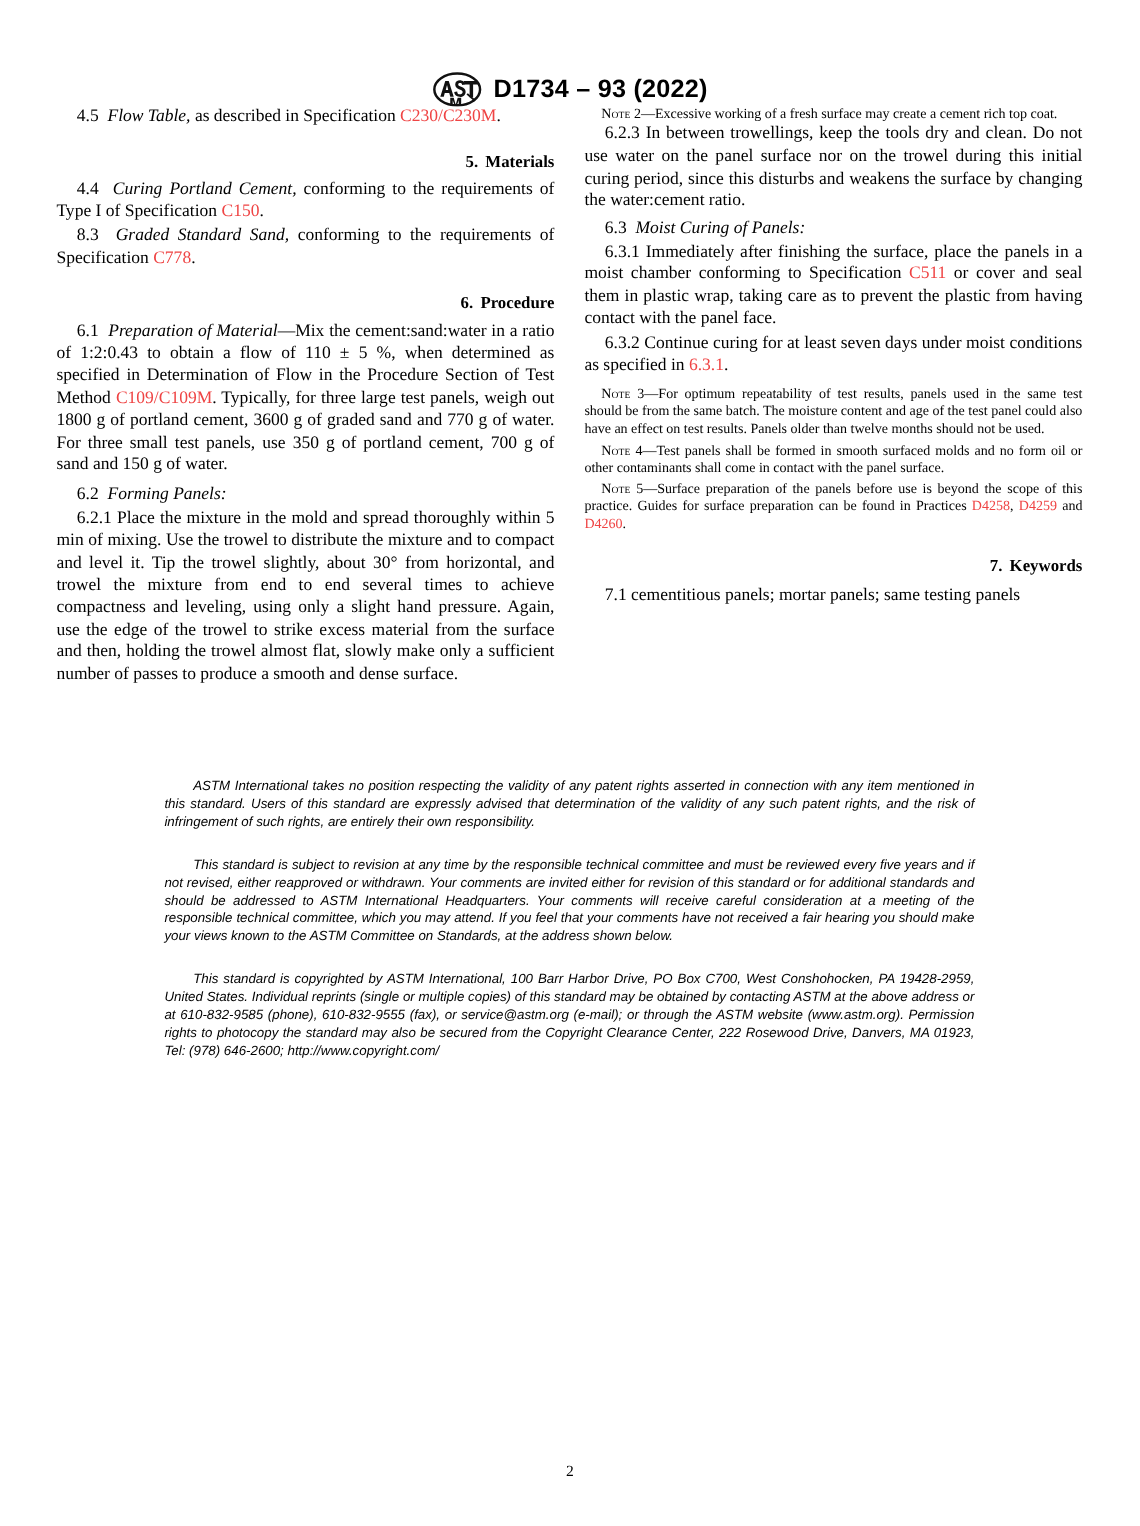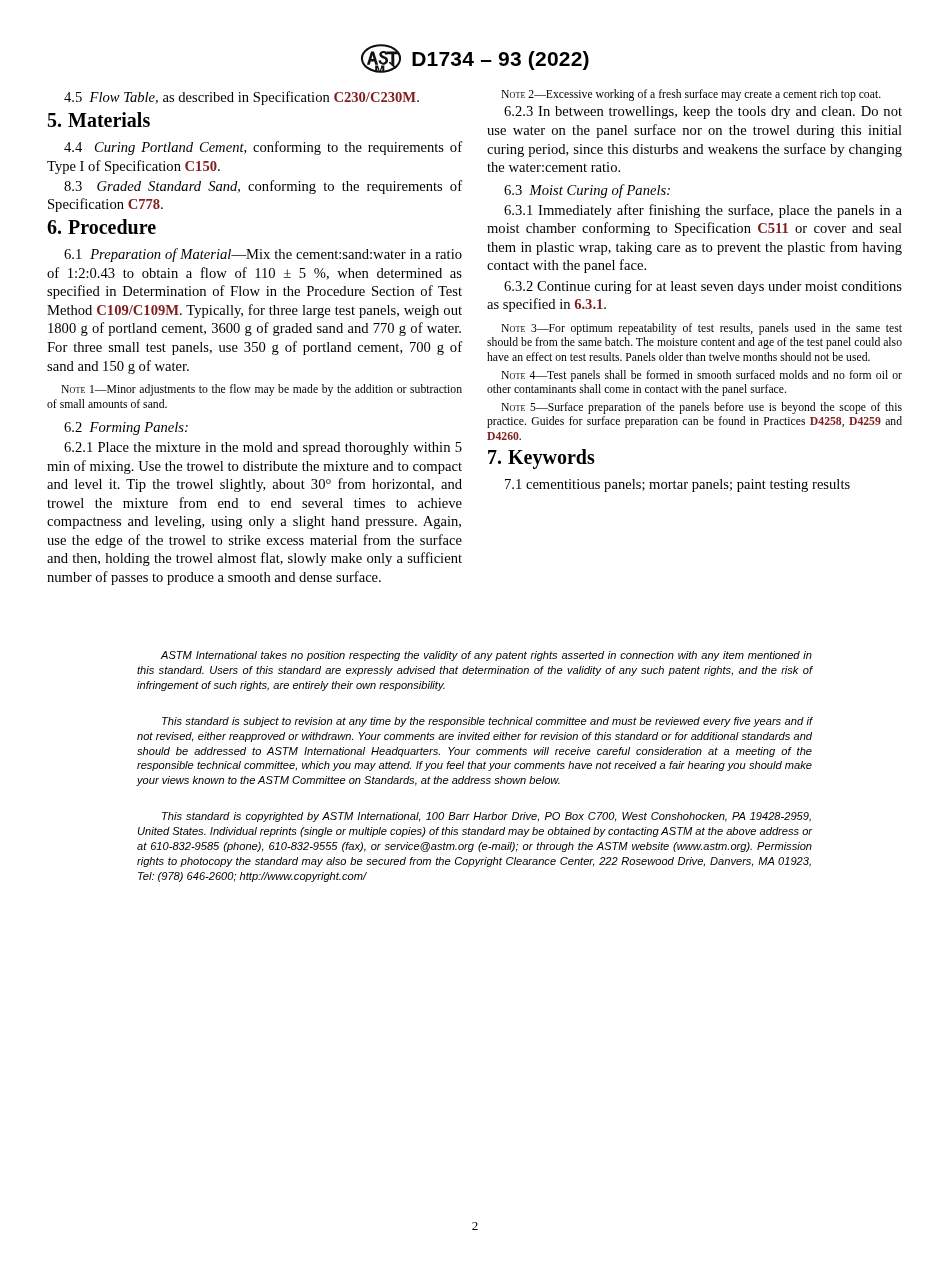--- a/index.html
+++ b/index.html
@@ -12,21 +12,21 @@
     height: 1272px;
     position: relative;
     font-family: "Liberation Serif", "DejaVu Serif", serif;
     color: #000000;
     overflow: hidden;
   }
 
   
   .header {
     position: absolute;
-    top: 44px;
+    top: 60px;
     left: 0;
     width: 950px;
     display: flex;
     align-items: center;
     justify-content: center;
     gap: 9px;
   }
   .astm-logo {
     width: 42px;
     height: 29px;
@@ -66,47 +66,46 @@
     text-justify: inter-word;
     text-indent: 17px;
     margin-bottom: 1.5px;
     hyphens: none;
   }
   .para:last-child {
     margin-bottom: 0;
   }
 
   .sec-head {
-    font-size: 20px;
+    font-size: 14px;
     font-weight: bold;
     line-height: 1.272;
-    margin-top: 1px;
+    margin-top: 20px;
     margin-bottom: 4.5px;
     text-indent: 0;
-    text-align: left;
+    text-align: right;
   }
   .sec-head .num {
     margin-right: 6px;
   }
 
   .subhead {
     font-size: 14.6px;
     line-height: 1.272;
     text-indent: 17px;
     margin-bottom: 1.5px;
     text-align: left;
   }
 
   i, .it {
     font-style: italic;
   }
 
   .ref {
-    color: #7f1d1d;
-    font-weight: bold;
+    color: #ef4444;
   }
 
   
   .note {
     font-size: 11.7px;
     line-height: 1.235;
     text-align: justify;
     text-indent: 14px;
     margin-top: 5.5px;
     margin-bottom: 0;
@@ -185,21 +184,20 @@
     <p class="sec-head"><span class="num">5.</span><span>Materials</span></p>
 
     <p class="para"><span>4.4</span>&nbsp; <i>Curing Portland Cement,</i><span> conforming to the requirements of Type I of Specification </span><a class="ref" href="#" style="text-decoration:none;">C150</a><span>.</span></p>
 
     <p class="para"><span>8.3</span>&nbsp; <i>Graded Standard Sand,</i><span> conforming to the requirements of Specification </span><a class="ref" href="#" style="text-decoration:none;">C778</a><span>.</span></p>
 
     <p class="sec-head"><span class="num">6.</span><span>Procedure</span></p>
 
     <p class="para"><span>6.1</span>&nbsp; <i>Preparation of Material</i><span>—Mix the cement:sand:water in a ratio of 1:2:0.43 to obtain a flow of 110 ± 5 %, when determined as specified in Determination of Flow in the Procedure Section of Test Method </span><a class="ref" href="#" style="text-decoration:none;">C109/C109M</a><span>. Typically, for three large test panels, weigh out 1800 g of portland cement, 3600 g of graded sand and 770 g of water. For three small test panels, use 350 g of portland cement, 700 g of sand and 150 g of water.</span></p>
 
-    <p class="note gap-before-note"><span class="note-label">Note</span><span> 1</span><span>—Minor adjustments to the flow may be made by the addition or subtraction of small amounts of sand.</span></p>
 
     <p class="subhead gap-sm"><span>6.2</span>&nbsp; <i>Forming Panels:</i></p>
 
     <p class="para"><span>6.2.1</span><span> Place the mixture in the mold and spread thoroughly within 5 min of mixing. Use the trowel to distribute the mixture and to compact and level it. Tip the trowel slightly, about 30° from horizontal, and trowel the mixture from end to end several times to achieve compactness and leveling, using only a slight hand pressure. Again, use the edge of the trowel to strike excess material from the surface and then, holding the trowel almost flat, slowly make only a sufficient number of passes to produce a smooth and dense surface.</span></p>
 
   </div>
 
   <div class="col">
 
     <p class="note" style="margin-top:0;"><span class="note-label">Note</span><span> 2</span><span>—Excessive working of a fresh surface may create a cement rich top coat.</span></p>
@@ -214,21 +212,21 @@
     <p class="para"><span>6.3.2</span><span> Continue curing for at least seven days under moist conditions as specified in </span><a class="ref" href="#" style="text-decoration:none;">6.3.1</a><span>.</span></p>
 
     <p class="note gap-before-note"><span class="note-label">Note</span><span> 3</span><span>—For optimum repeatability of test results, panels used in the same test should be from the same batch. The moisture content and age of the test panel could also have an effect on test results. Panels older than twelve months should not be used.</span></p>
 
     <p class="note"><span class="note-label">Note</span><span> 4</span><span>—Test panels shall be formed in smooth surfaced molds and no form oil or other contaminants shall come in contact with the panel surface.</span></p>
 
     <p class="note"><span class="note-label">Note</span><span> 5</span><span>—Surface preparation of the panels before use is beyond the scope of this practice. Guides for surface preparation can be found in Practices </span><a class="ref" href="#" style="text-decoration:none;">D4258</a><span>, </span><a class="ref" href="#" style="text-decoration:none;">D4259</a><span> and </span><a class="ref" href="#" style="text-decoration:none;">D4260</a><span>.</span></p>
 
     <p class="sec-head"><span class="num">7.</span><span>Keywords</span></p>
 
-    <p class="para" style="text-align:left;"><span>7.1</span><span> cementitious panels; mortar panels; paint testing results</span></p>
+    <p class="para" style="text-align:left;"><span>7.1</span><span> cementitious panels; mortar panels; same testing panels</span></p>
 
   </div>
 </div>
 
 <div class="footer">
   <p>ASTM International takes no position respecting the validity of any patent rights asserted in connection with any item mentioned in this standard. Users of this standard are expressly advised that determination of the validity of any such patent rights, and the risk of infringement of such rights, are entirely their own responsibility.</p>
   <p>This standard is subject to revision at any time by the responsible technical committee and must be reviewed every five years and if not revised, either reapproved or withdrawn. Your comments are invited either for revision of this standard or for additional standards and should be addressed to ASTM International Headquarters. Your comments will receive careful consideration at a meeting of the responsible technical committee, which you may attend. If you feel that your comments have not received a fair hearing you should make your views known to the ASTM Committee on Standards, at the address shown below.</p>
   <p>This standard is copyrighted by ASTM International, 100 Barr Harbor Drive, PO Box C700, West Conshohocken, PA 19428-2959, United States. Individual reprints (single or multiple copies) of this standard may be obtained by contacting ASTM at the above address or at 610-832-9585 (phone), 610-832-9555 (fax), or service@astm.org (e-mail); or through the ASTM website (www.astm.org). Permission rights to photocopy the standard may also be secured from the Copyright Clearance Center, 222 Rosewood Drive, Danvers, MA 01923, Tel: (978) 646-2600; http://www.copyright.com/</p>
 </div>
 

